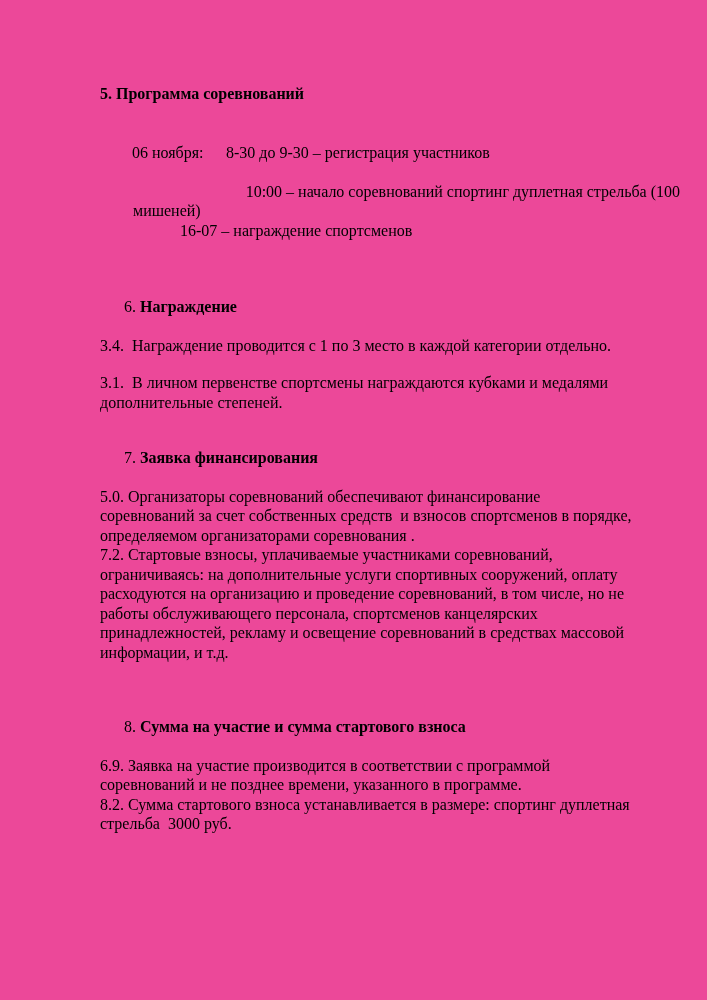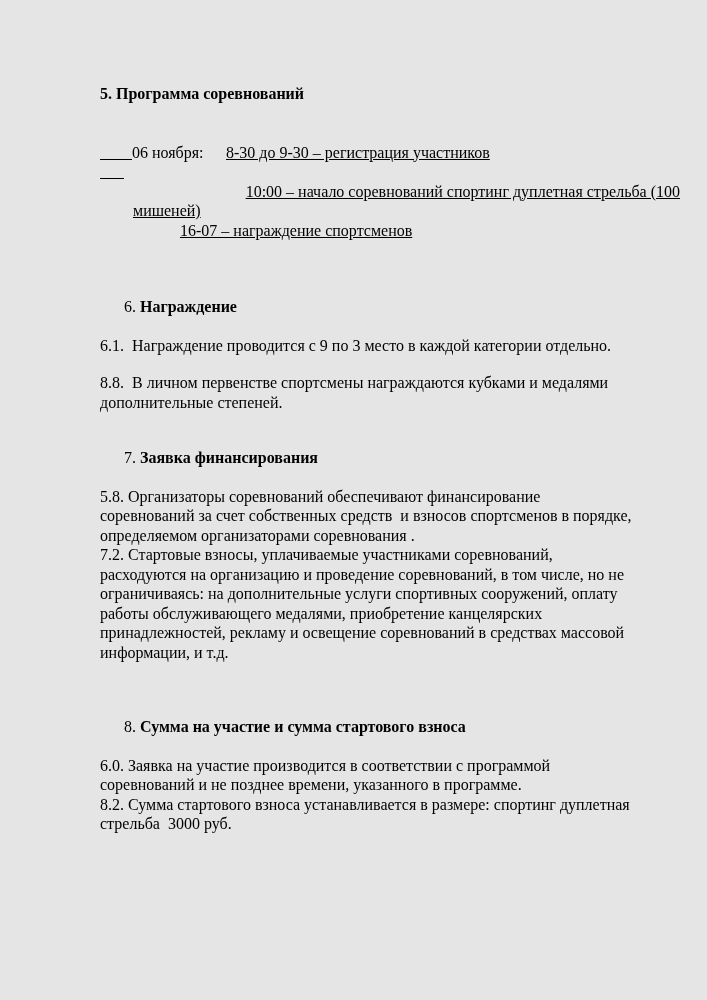--- a/index.html
+++ b/index.html
@@ -8,34 +8,34 @@
     background: #ffffff;
     font-family: "Liberation Serif", serif;
     font-size: 16px;
     line-height: 19.5px;
     color: #000000;
     overflow: hidden;
   }
   .page {
     position: relative;
     width: 707px; height: 1000px;
-    background: #e5e5e5;
+    background: #ec4899;
   }
   .content {
     position: absolute;
     left: 100px; top: 84px;
     width: 580px;
   }
   .line { white-space: pre; }
   .heading { font-weight: bold; }
   .sec-num { font-weight: normal; white-space: pre; }
   .sec-title { font-weight: bold; white-space: pre; margin-top: 28px; }
 
   
-  .program { margin-top: 19.5px; text-decoration: underline; }
+  .program { margin-top: 19.5px; }
   .program-label { display: inline-block; width: 94px; white-space: pre; }
   .prog-indent-2 { padding-left: 74px; text-align: right; }
   .prog-indent-3 { padding-left: 33px; }
   .prog-indent-4 { padding-left: 80px; }
 
   .sec6-heading { margin-top: 37px; }
   .p62 { margin-top: 18px; }
   .sec7-heading { margin-top: 16px; }
   .sec8-heading { margin-top: 35px; }
 </style>
@@ -52,39 +52,39 @@
         <span class="program-label">06 ноября:</span><span>8-30 до 9-30 – регистрация участников</span>
       </div>
       <div class="line prog-indent-2">10:00 – начало соревнований спортинг дуплетная стрельба (100</div>
       <div class="line prog-indent-3">мишеней)</div>
       <div class="line prog-indent-4">16-07 – награждение спортсменов</div>
     </div>
 
     <div class="line sec6-heading">
       <span class="sec-num">6. </span><span class="sec-title">Награждение</span>
     </div>
-    <div class="line">6.1.  Награждение проводится с 9 по 3 место в каждой категории отдельно.</div>
-    <div class="line p62">8.8.  В личном первенстве спортсмены награждаются кубками и медалями</div>
+    <div class="line">3.4.  Награждение проводится с 1 по 3 место в каждой категории отдельно.</div>
+    <div class="line p62">3.1.  В личном первенстве спортсмены награждаются кубками и медалями</div>
     <div class="line">дополнительные степеней.</div>
 
     <div class="line sec7-heading">
       <span class="sec-num">7. </span><span class="sec-title">Заявка финансирования</span>
     </div>
-    <div class="line">5.8. Организаторы соревнований обеспечивают финансирование</div>
+    <div class="line">5.0. Организаторы соревнований обеспечивают финансирование</div>
     <div class="line">соревнований за счет собственных средств  и взносов спортсменов в порядке,</div>
     <div class="line">определяемом организаторами соревнования .</div>
     <div class="line">7.2. Стартовые взносы, уплачиваемые участниками соревнований,</div>
+    <div class="line">ограничиваясь: на дополнительные услуги спортивных сооружений, оплату</div>
     <div class="line">расходуются на организацию и проведение соревнований, в том числе, но не</div>
-    <div class="line">ограничиваясь: на дополнительные услуги спортивных сооружений, оплату</div>
-    <div class="line">работы обслуживающего медалями, приобретение канцелярских</div>
+    <div class="line">работы обслуживающего персонала, спортсменов канцелярских</div>
     <div class="line">принадлежностей, рекламу и освещение соревнований в средствах массовой</div>
     <div class="line">информации, и т.д.</div>
 
     <div class="line sec8-heading">
       <span class="sec-num">8. </span><span class="sec-title">Сумма на участие и сумма стартового взноса</span>
     </div>
-    <div class="line">6.0. Заявка на участие производится в соответствии с программой</div>
+    <div class="line">6.9. Заявка на участие производится в соответствии с программой</div>
     <div class="line">соревнований и не позднее времени, указанного в программе.</div>
     <div class="line">8.2. Сумма стартового взноса устанавливается в размере: спортинг дуплетная</div>
     <div class="line">стрельба  3000 руб.</div>
 
   </div>
 </div>
 
 </body></html>

